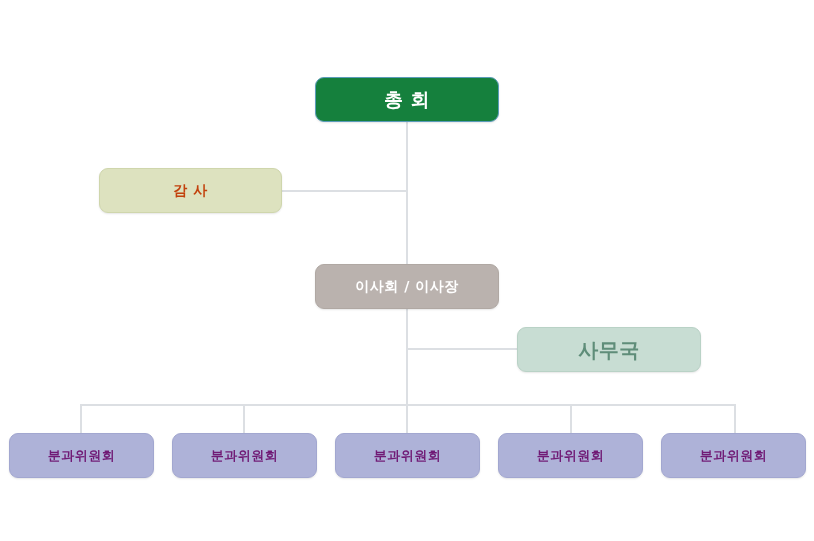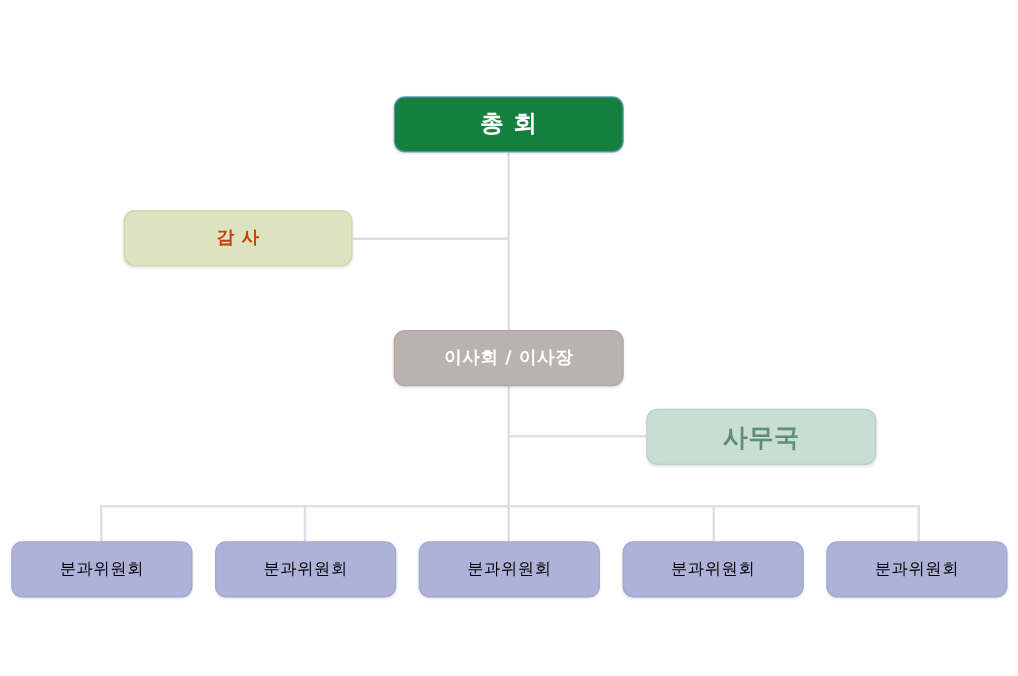--- a/index.html
+++ b/index.html
@@ -72,23 +72,23 @@
     background: #c8ddd3;
     border: 1px solid #b9d2c6;
     color: #5f8d79;
     font-size: 20px;
     font-weight: bold;
   }
 
   .node-committee {
     background: #aeb2d8;
     border: 1px solid #a2a7d0;
-    color: #000000;
+    color: #701a75;
     font-size: 13px;
-    font-weight: normal;
+    font-weight: bold;
   }
 </style>
 </head>
 <body>
 
 <div id="org-chart">
 
   <div class="line line-v" style="left:406px; top:122px; height:283px;"></div>
 
   <div class="line line-h" style="left:282px; top:190px; width:125px;"></div>

